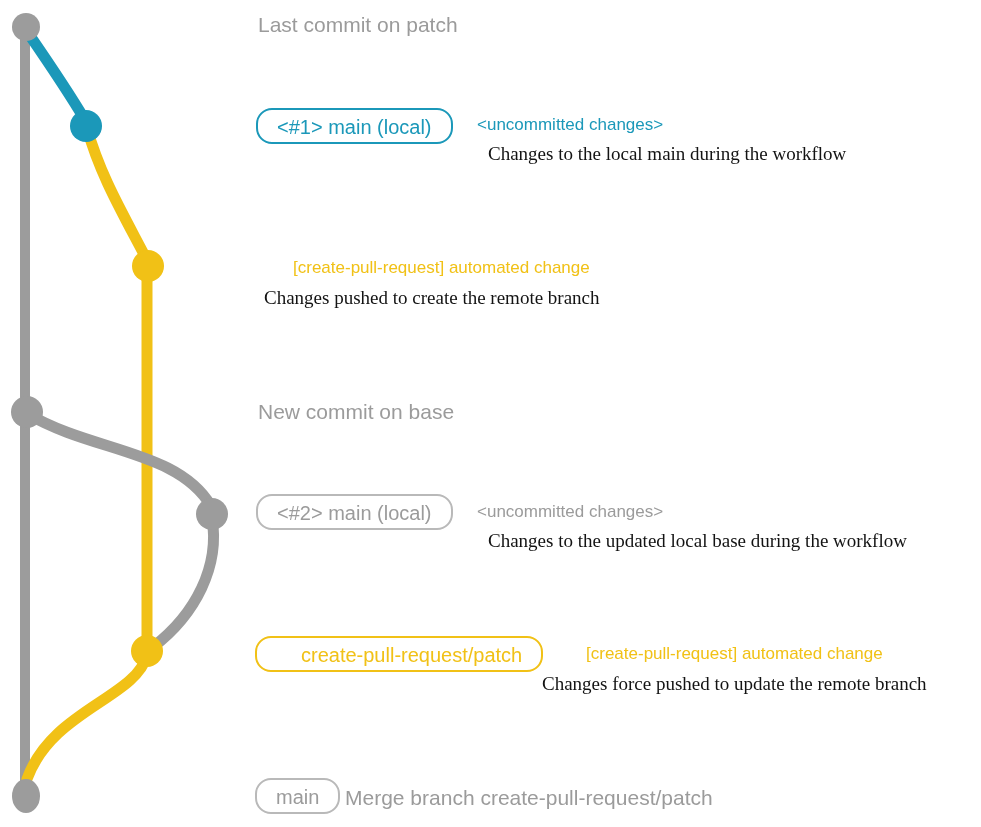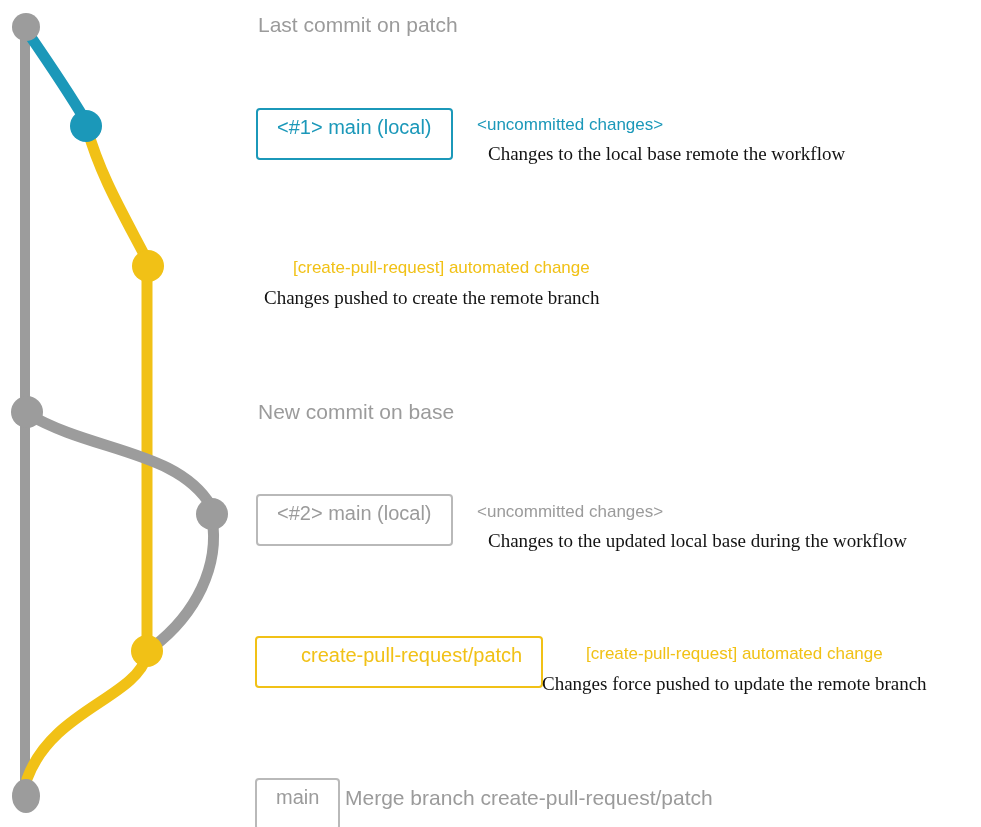--- a/index.html
+++ b/index.html
@@ -23,25 +23,25 @@
   .caption {
     position: absolute;
     font-size: 21px;
     line-height: 24px;
     color: #9b9b9b;
     white-space: nowrap;
   }
   .badge {
     position: absolute;
     box-sizing: border-box;
-    height: 52px;
+    height: 36px;
     line-height: 34px;
     padding: 0 19px;
     border: 2px solid;
-    border-radius: 4px;
+    border-radius: 16px;
     font-size: 20px;
     white-space: nowrap;
   }
   .badge.teal  { color: #1b98b9; border-color: #1b98b9; }
   .badge.gray  { color: #9b9b9b; border-color: #b9b9b9; }
   .badge.yellow{ color: #f1c116; border-color: #f1c116; padding-left: 44px; }
   .status {
     position: absolute;
     font-size: 17px;
     line-height: 24px;
@@ -86,21 +86,21 @@
     <circle cx="27" cy="412" r="16" fill="#9c9c9c"></circle>
     <circle cx="212" cy="514" r="16" fill="#9c9c9c"></circle>
     <circle cx="147" cy="651" r="16" fill="#f1c116"></circle>
     <ellipse cx="26" cy="796" rx="14" ry="17" fill="#9c9c9c"></ellipse>
   </svg>
 
   <div class="caption" style="left:258px; top:13px;">Last commit on patch</div>
 
   <div class="badge teal" style="left:256px; top:108px;">&lt;#1&gt; main (local)</div>
   <div class="status teal" style="left:477px; top:113px;">&lt;uncommitted changes&gt;</div>
-  <div class="desc" style="left:488px; top:143px;">Changes to the local base remote the workflow</div>
+  <div class="desc" style="left:488px; top:143px;">Changes to the local main during the workflow</div>
 
   <div class="status yellow" style="left:257px; top:256px;">[create-pull-request] automated change</div>
   <div class="desc" style="left:264px; top:287px;">Changes pushed to create the remote branch</div>
 
   <div class="caption" style="left:258px; top:400px;">New commit on base</div>
 
   <div class="badge gray" style="left:256px; top:494px;text-align:center;">&lt;#2&gt; main (local)</div>
   <div class="status gray" style="left:477px; top:500px;">&lt;uncommitted changes&gt;</div>
   <div class="desc" style="left:488px; top:530px;">Changes to the updated local base during the workflow</div>
 

